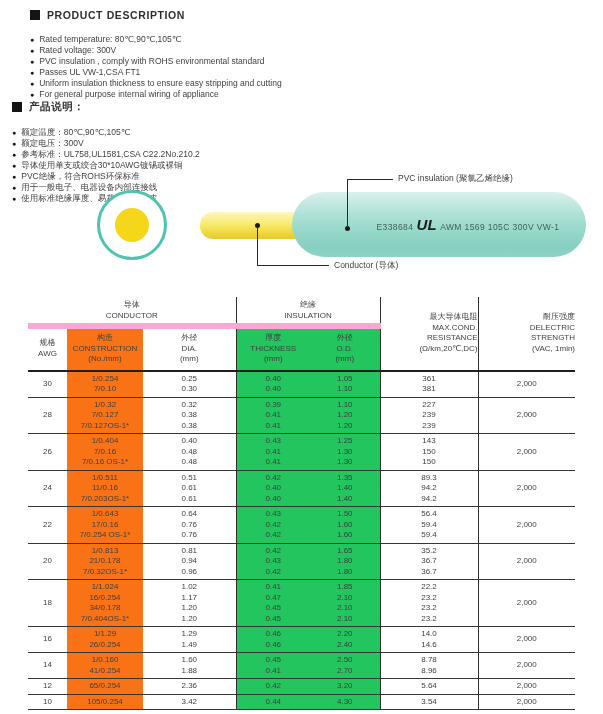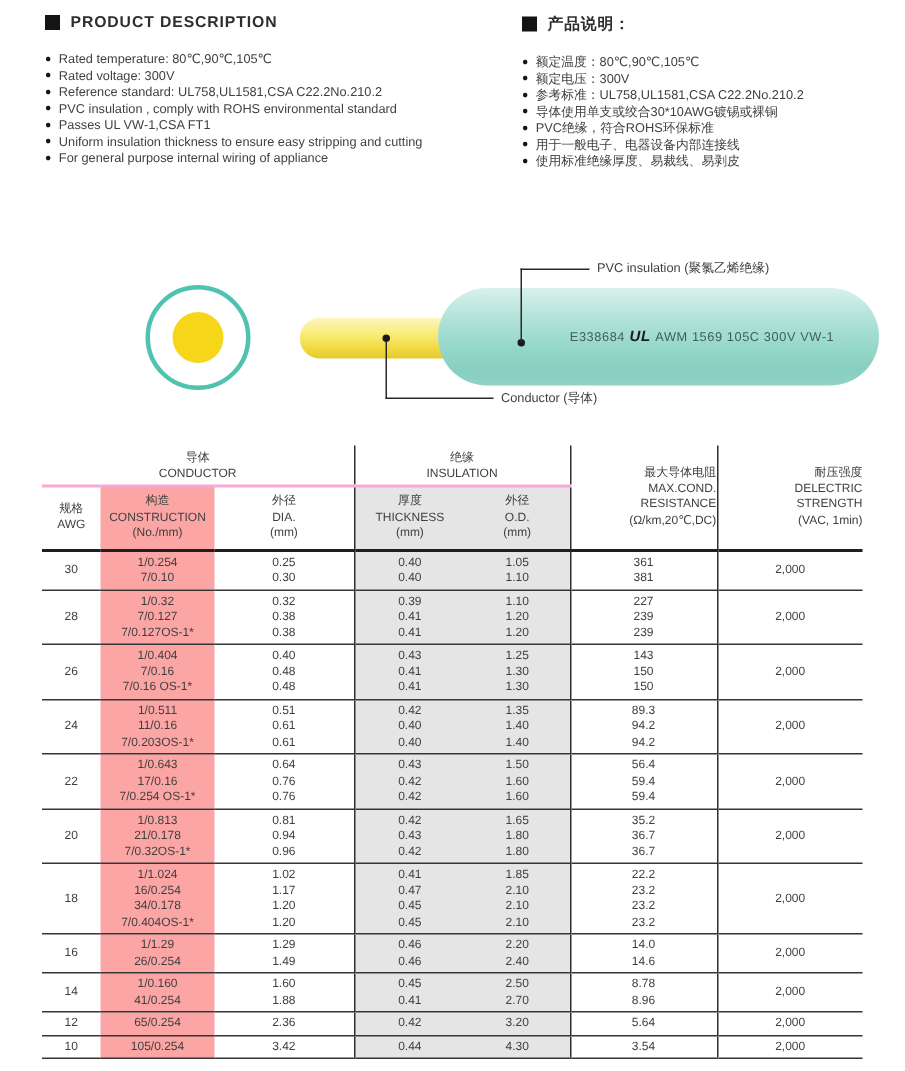--- a/index.html
+++ b/index.html
@@ -2,21 +2,21 @@
 <html><head>
 <meta charset="utf-8">
 <style>
   html,body{margin:0;padding:0;background:#fff;}
   .page{
     position:relative;width:603px;height:714px;background:#ffffff;
     font-family:"Liberation Sans","DejaVu Sans",sans-serif;color:#3f3f3f;
     overflow:hidden;
   }
   
-  .desc-row{display:flex;padding-top:9px;}
+  .desc-row{display:flex;padding-top:9px;flex-direction:column;}
   .desc-col{box-sizing:border-box;}
   .desc-col.en{width:336px;padding-left:30px;}
   .desc-col.cn{width:267px;padding-left:12px;overflow:hidden;}
   .sec-header{display:flex;align-items:center;gap:7px;margin:0 0 2px 0;}
   .sq{width:10px;height:10px;background:#141414;flex:0 0 auto;}
   .sec-title{font-size:10.5px;font-weight:bold;letter-spacing:0.6px;color:#2e2e2e;margin:0;}
   .bullets{list-style:none;margin:13px 0 0 0;padding:0;}
   .bullets li{display:flex;gap:5px;font-size:8.5px;line-height:11px;white-space:nowrap;color:#3f3f3f;align-items:flex-start;}
   .bullets .dot{font-size:7px;line-height:11px;color:#141414;flex:0 0 auto;}
   
@@ -24,32 +24,32 @@
   .construction .sec-header{position:absolute;left:30px;top:5px;}
   .sec-title .en-part{margin-left:14px;font-weight:bold;}
   .xsec-outer{position:absolute;left:97px;top:40px;width:64px;height:64px;border:3px solid #4fc2b0;border-radius:50%;background:#fff;}
   .xsec-inner{position:absolute;left:15px;top:15px;width:34px;height:34px;border-radius:50%;background:#f5d619;}
   .rod{position:absolute;left:200px;top:62px;width:108px;height:27px;border-radius:13px;
        background:linear-gradient(#fcf6c0 0%,#f8ea6e 45%,#f0d93f 75%,#e3c92e 100%);}
   .cable{position:absolute;left:292px;top:42px;width:294px;height:65px;border-radius:33px;
        background:linear-gradient(#d9f1ec 0%,#b3e3d9 30%,#96d8ca 60%,#87cfc0 85%,#90d3c6 100%);
        display:flex;align-items:center;justify-content:center;}
   .cable-marking{font-size:8.5px;letter-spacing:0.4px;color:#40615b;white-space:nowrap;padding-left:58px;}
-  .ul-badge{display:inline-block;font-weight:bold;font-style:italic;font-size:10px;color:#1c1c1c;margin:0 3px;}
+  .ul-badge{display:inline-block;font-weight:bold;font-style:italic;font-size:15px;color:#1c1c1c;margin:0 3px;}
   .leader-dot{position:absolute;width:5px;height:5px;border-radius:50%;background:#1a1a1a;}
   .leader-line{position:absolute;background:#2a2a2a;}
   .leader-label{position:absolute;font-size:8.5px;color:#3f3f3f;white-space:nowrap;}
   
   .spec-table{position:absolute;left:28px;top:297px;width:547px;border-collapse:collapse;table-layout:fixed;
       font-size:8px;line-height:10.5px;text-align:center;color:#3f3f3f;}
   .spec-table td{padding:2px 0;vertical-align:middle;}
-  .spec-table .yellow{background:#fca5a5;}
-  .spec-table .blue{background:#e5e5e5;margin-left:24px;}
+  .spec-table .yellow{background:#f97316;}
+  .spec-table .blue{background:#22c55e;margin-left:24px;}
   .spec-table .vl{border-left:1.5px solid #2f2f2f;}
-  .spec-table .group-hd{border-bottom:2px solid #f9a8d4;padding-top:3px;}
+  .spec-table .group-hd{border-bottom:6px solid #f9a8d4;padding-top:3px;}
   .spec-table .hd2 td{border-bottom:2px solid #1f1f1f;padding-top:4px;padding-bottom:5px;}
   .spec-table .span-hd{border-bottom:2px solid #1f1f1f;text-align:right;}
   .spec-table tbody td{border-top:1.4px solid #353535;}
   .spec-table tbody tr.last td{border-bottom:1.6px solid #353535;}
 </style>
 </head>
 <body>
 
 <div class="page">
 
@@ -60,24 +60,20 @@
         <h2 class="sec-title">PRODUCT  DESCRIPTION</h2>
       </div>
       <ul class="bullets">
           <li>
             <span class="dot">●</span>
             <span>Rated temperature: 80℃,90℃,105℃</span>
           </li>
           <li>
             <span class="dot">●</span>
             <span>Rated voltage: 300V</span>
-          </li>
-          <li>
-            <span class="dot">●</span>
-            <span>Reference standard: UL758,UL1581,CSA C22.2No.210.2</span>
           </li>
           <li>
             <span class="dot">●</span>
             <span>PVC insulation , comply with ROHS environmental standard</span>
           </li>
           <li>
             <span class="dot">●</span>
             <span>Passes UL VW-1,CSA FT1</span>
           </li>
           <li>

